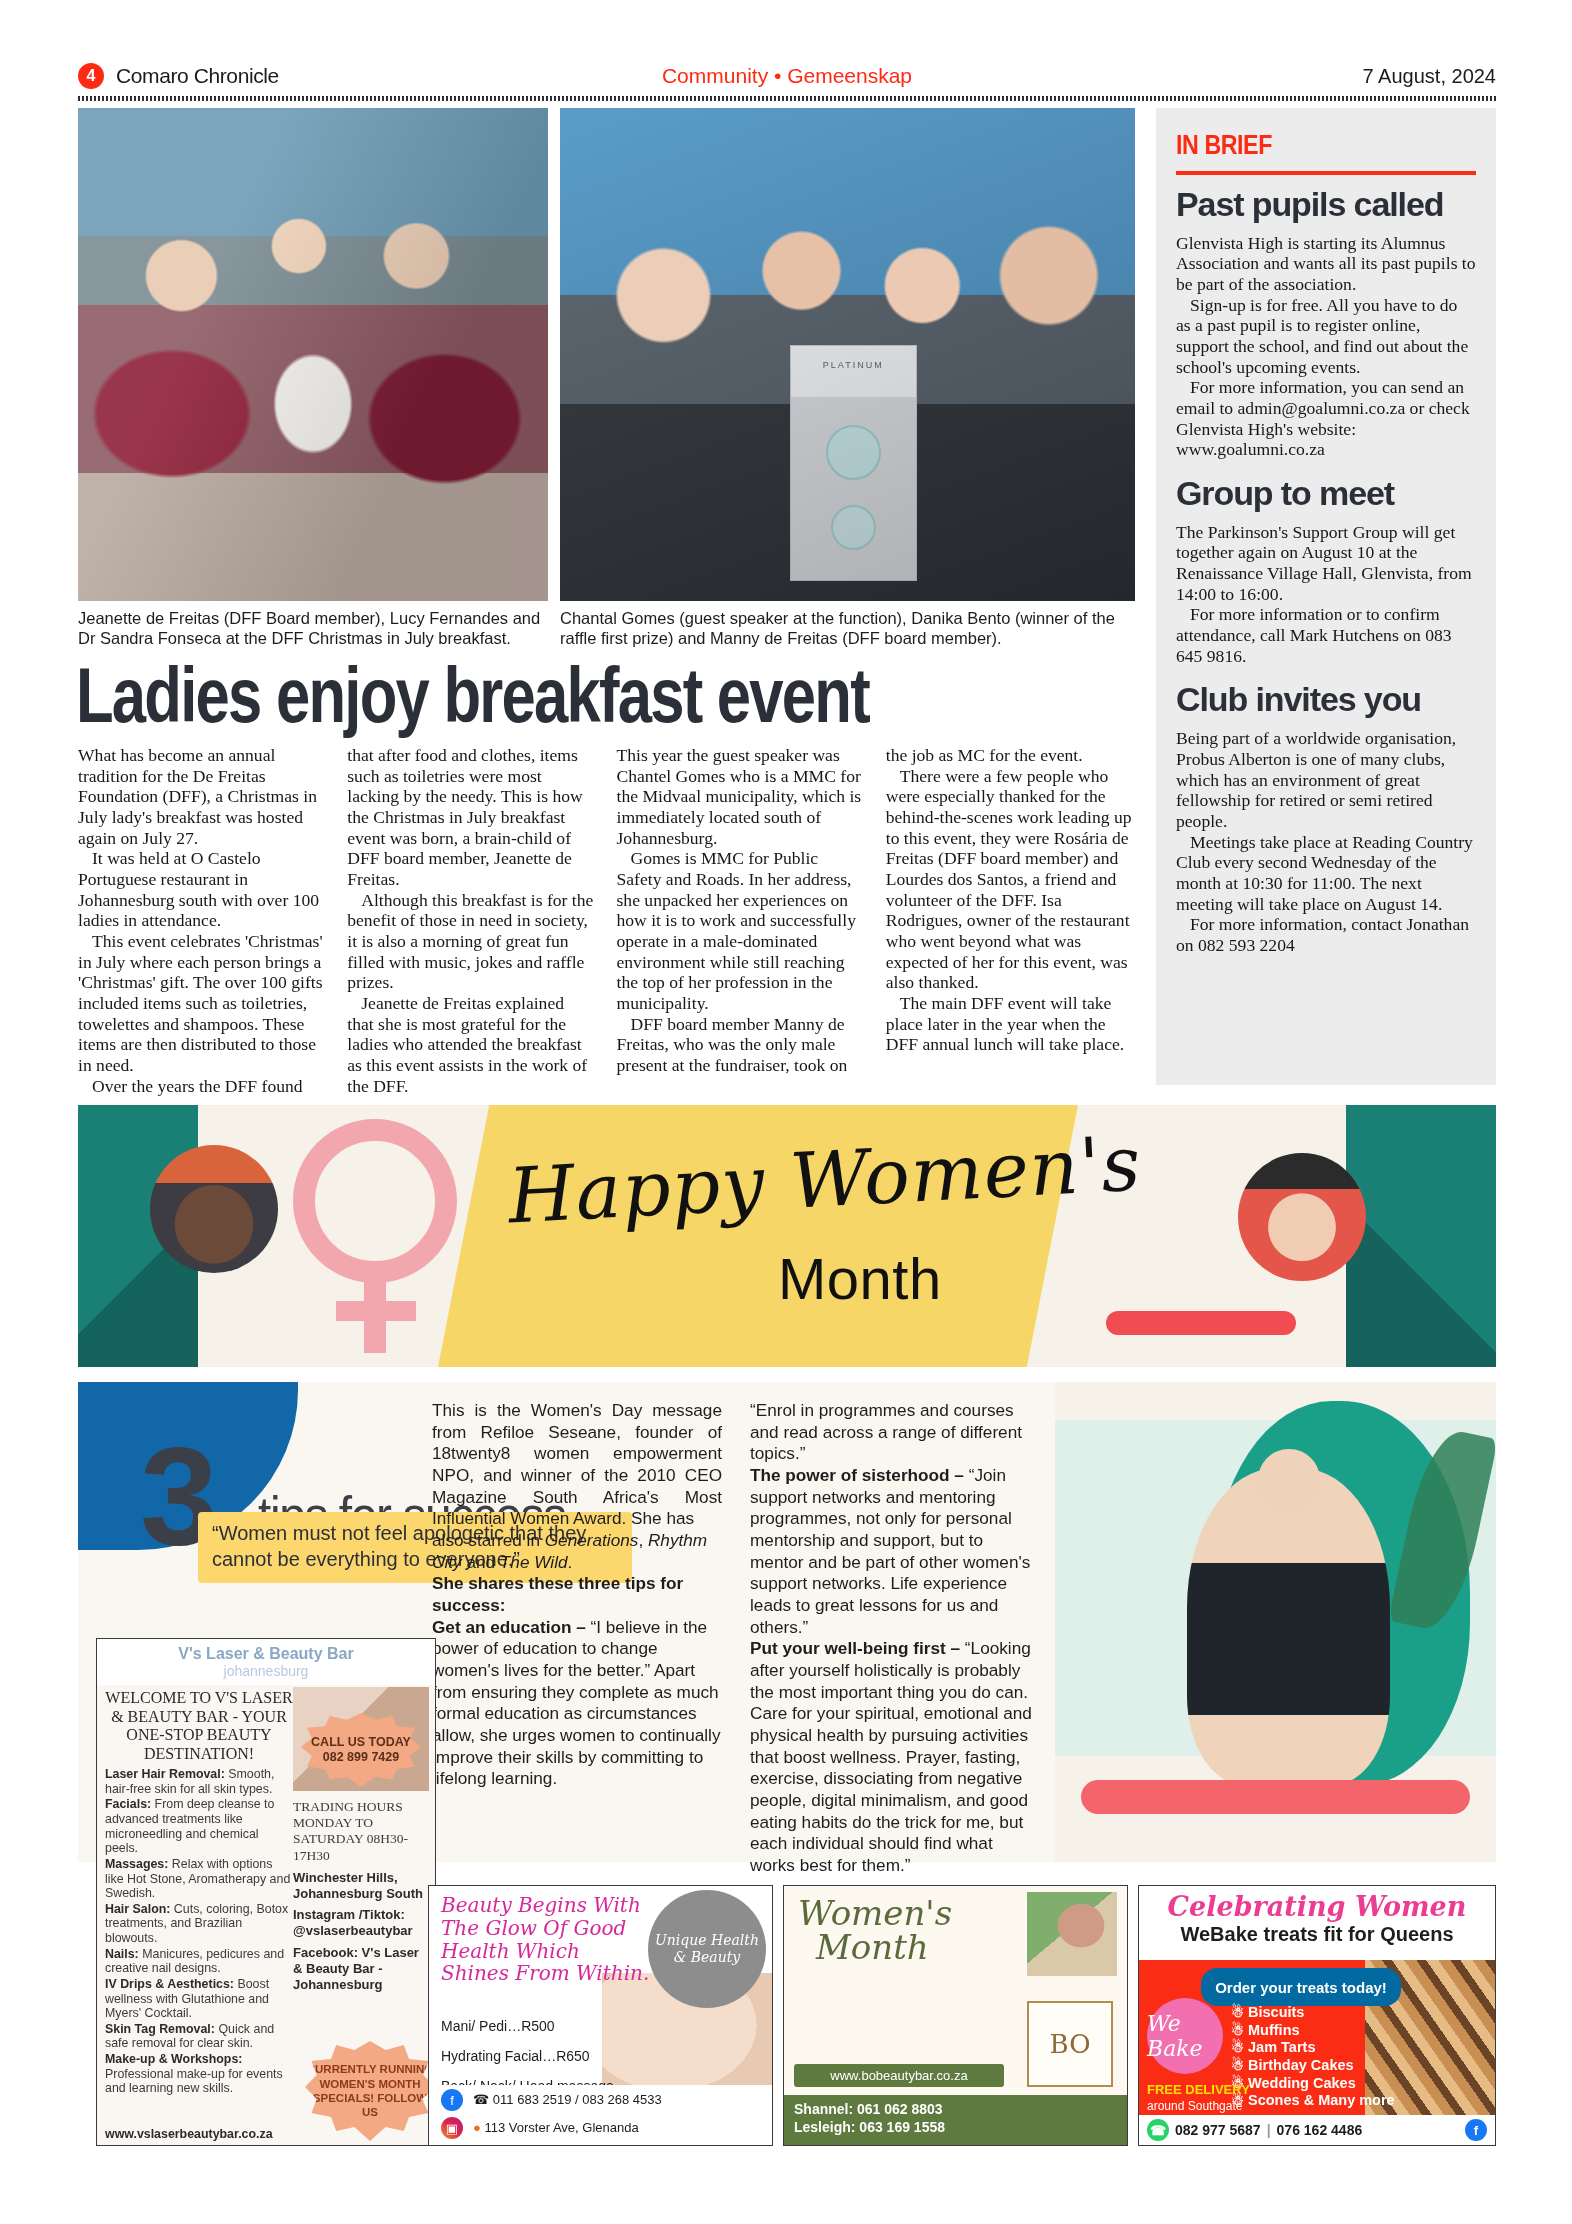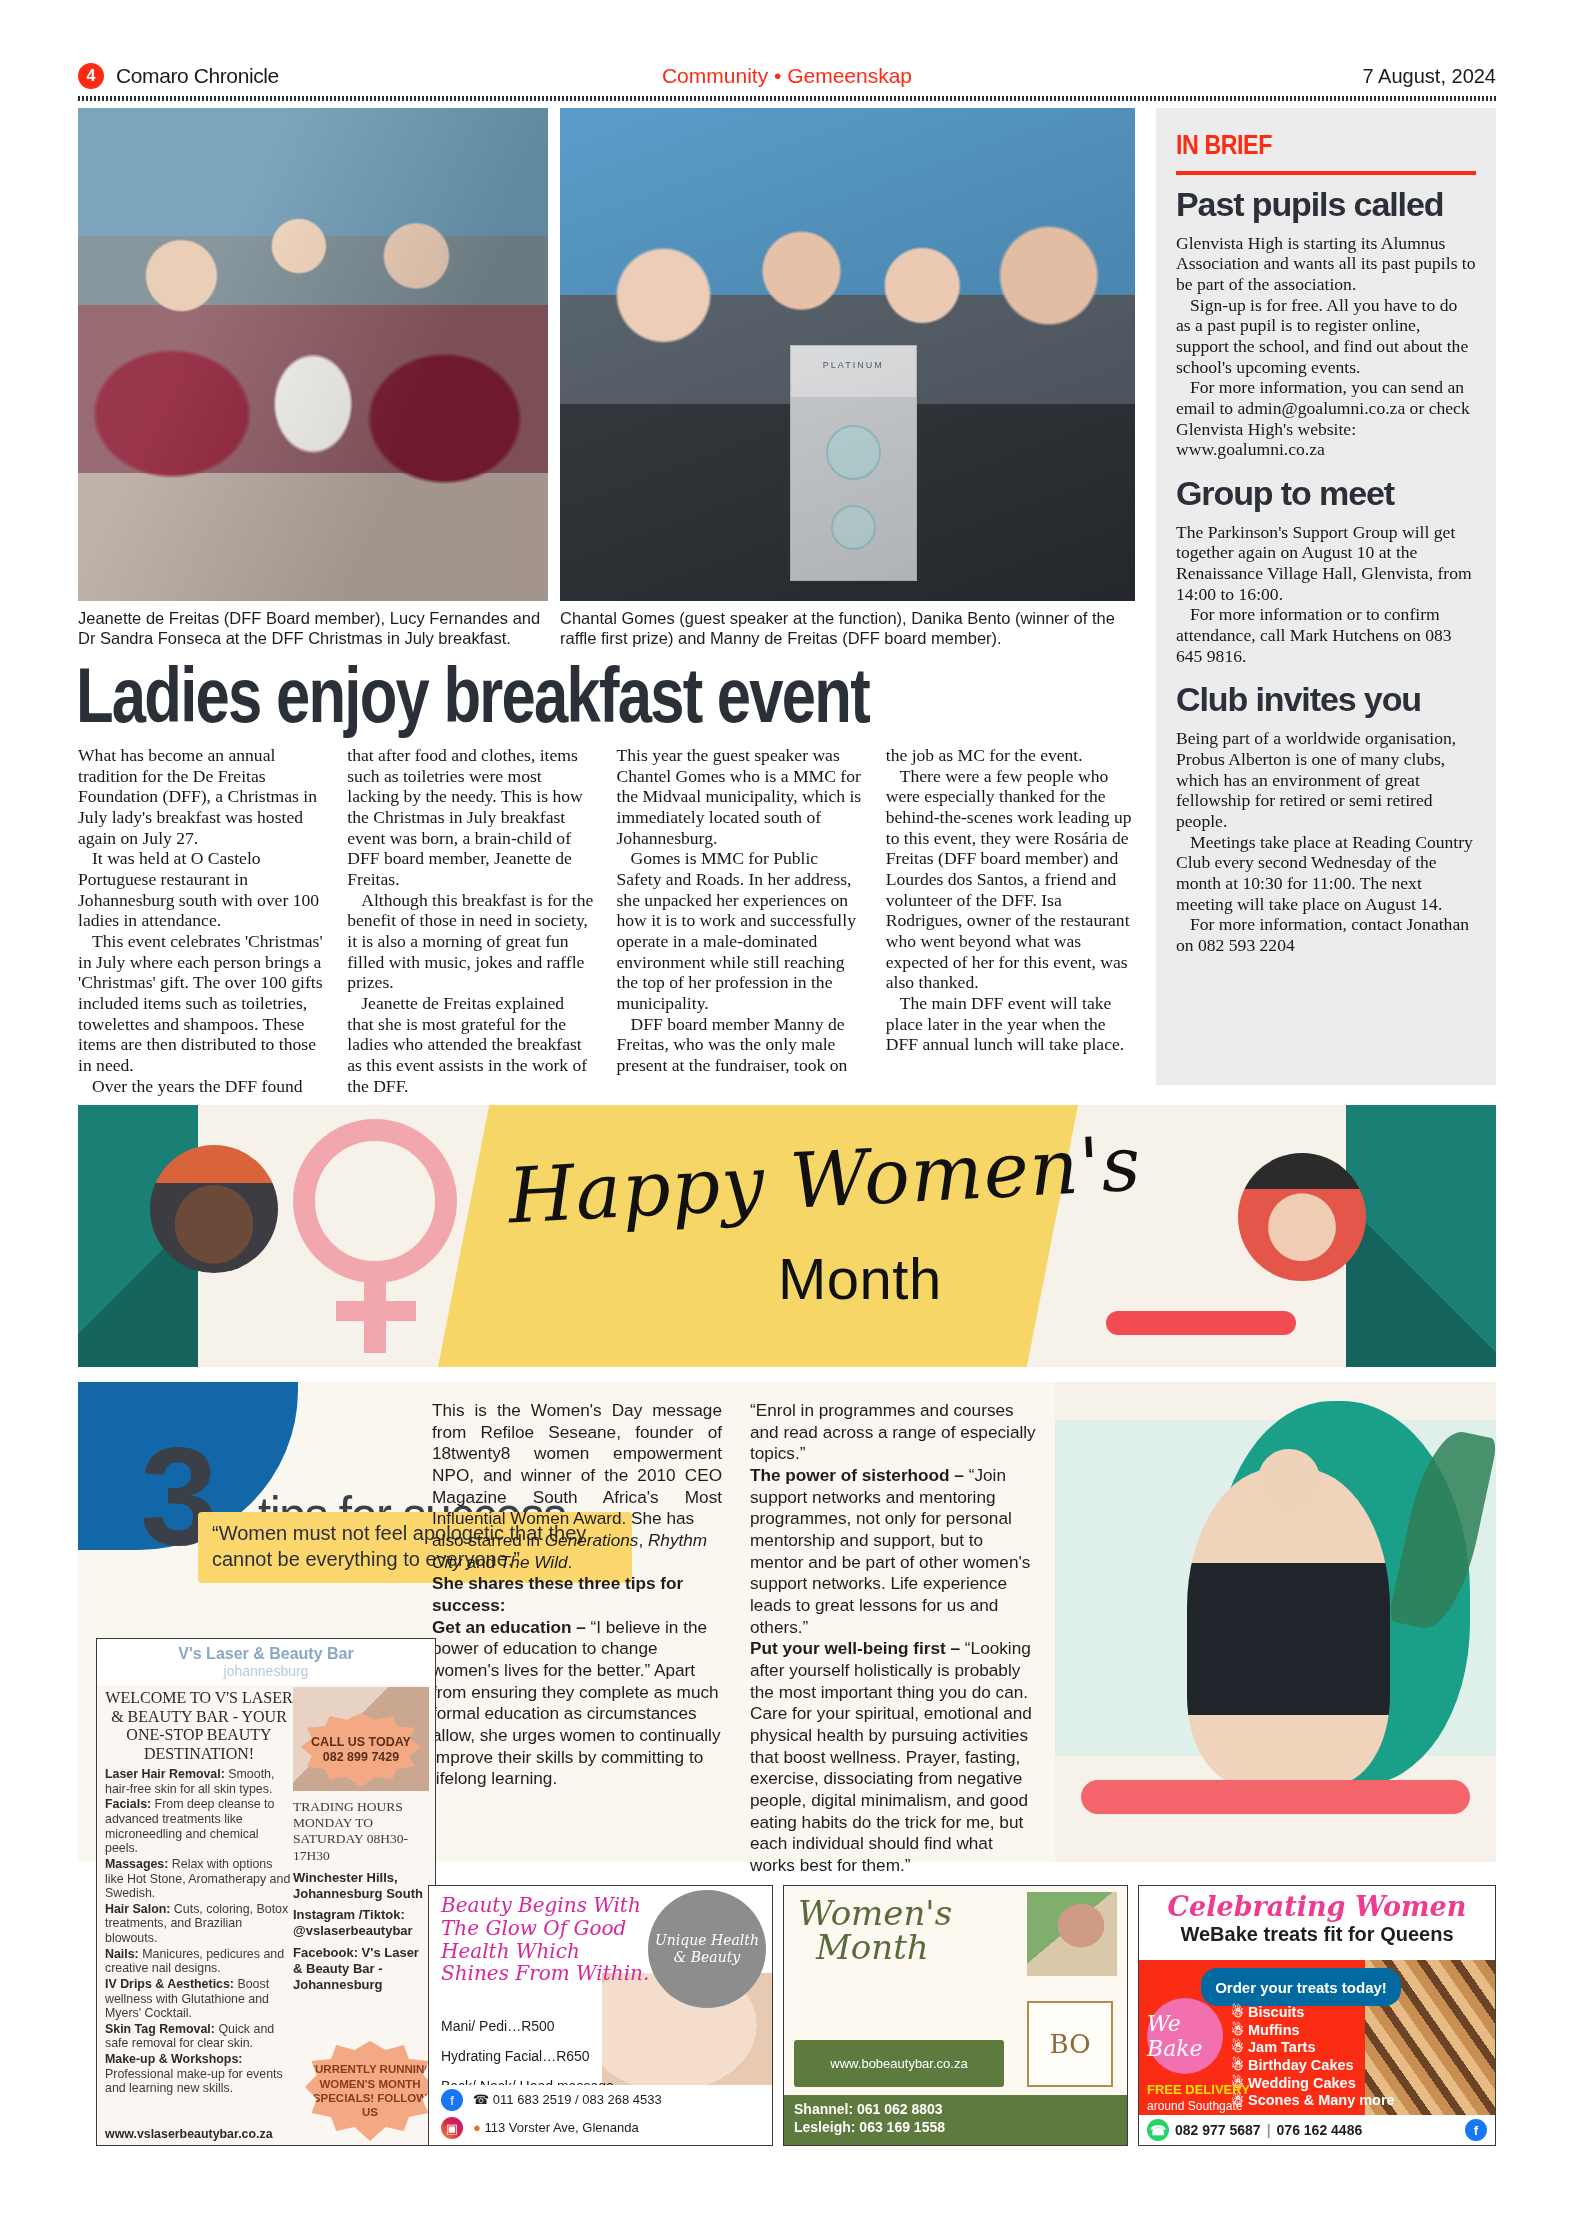--- a/index.html
+++ b/index.html
@@ -379,21 +379,21 @@
   .bo-body {
     position: absolute; left: 14px; top: 88px; width: 200px;
     font-family: "Liberation Sans", sans-serif; font-size: 13.5px;
     line-height: 1.25; color: #2b2b2b;
   }
   .bo-body .hl { font-weight: bold; }
   .bo-url {
     position: absolute; left: 10px; bottom: 58px; width: 210px;
     background: #5f7a3f; color: #fff; text-align: center;
     font-family: "Liberation Sans", sans-serif; font-size: 13px;
-    padding: 16px 0; border-radius: 3px;
+    padding: 4px 0; border-radius: 3px;
   }
   .bo-foot {
     position: absolute; left: 0; bottom: 0; width: 100%; height: 50px;
     background: #5f7a3f; color: #fff;
     font-family: "Liberation Sans", sans-serif; font-weight: bold;
     font-size: 14px; line-height: 1.3; padding: 5px 10px;
   }
   .bo-logo {
     position: absolute; right: 14px; bottom: 58px; width: 86px; height: 86px;
     border: 2px solid #b48b4e; display: flex; align-items: center;
@@ -556,21 +556,21 @@
   <div class="tcol" id="tcol1">
     <p style="text-align:justify;">This is the Women's Day message from Refiloe Seseane, founder of 18twenty8 women empowerment NPO, and winner of the 2010 CEO Magazine South Africa's Most Influential Women Award. She has</p>
     <p>
       <span>also starred in </span><i>Generations</i><span>, </span><i>Rhythm City</i><span> and </span><i>The Wild</i><span>.</span>
     </p>
     <p><b>She shares these three tips for success:</b></p>
     <p><b>Get an education –</b><span> “I believe in the power of education to change women's lives for the better.” Apart from ensuring they complete as much formal education as circumstances allow, she urges women to continually improve their skills by committing to lifelong learning.</span></p>
   </div>
 
   <div class="tcol" id="tcol2">
-    <p>“Enrol in programmes and courses and read across a range of especially topics.”</p>
+    <p>“Enrol in programmes and courses and read across a range of different topics.”</p>
     <p><b>The power of sisterhood –</b><span> “Join support networks and mentoring programmes, not only for personal mentorship and support, but to mentor and be part of other women's support networks. Life experience leads to great lessons for us and others.”</span></p>
     <p><b>Put your well-being first –</b><span> “Looking after yourself holistically is probably the most important thing you do can. Care for your spiritual, emotional and physical health by pursuing activities that boost wellness. Prayer, fasting, exercise, dissociating from negative people, digital minimalism, and good eating habits do the trick for me, but each individual should find what works best for them.”</span></p>
   </div>
 
   <div class="yoga">
     <div class="teal-blob"></div>
     <div class="leaf"></div>
     <div class="figure"></div>
     <div class="head"></div>
     <div class="pinkbrush"></div>

